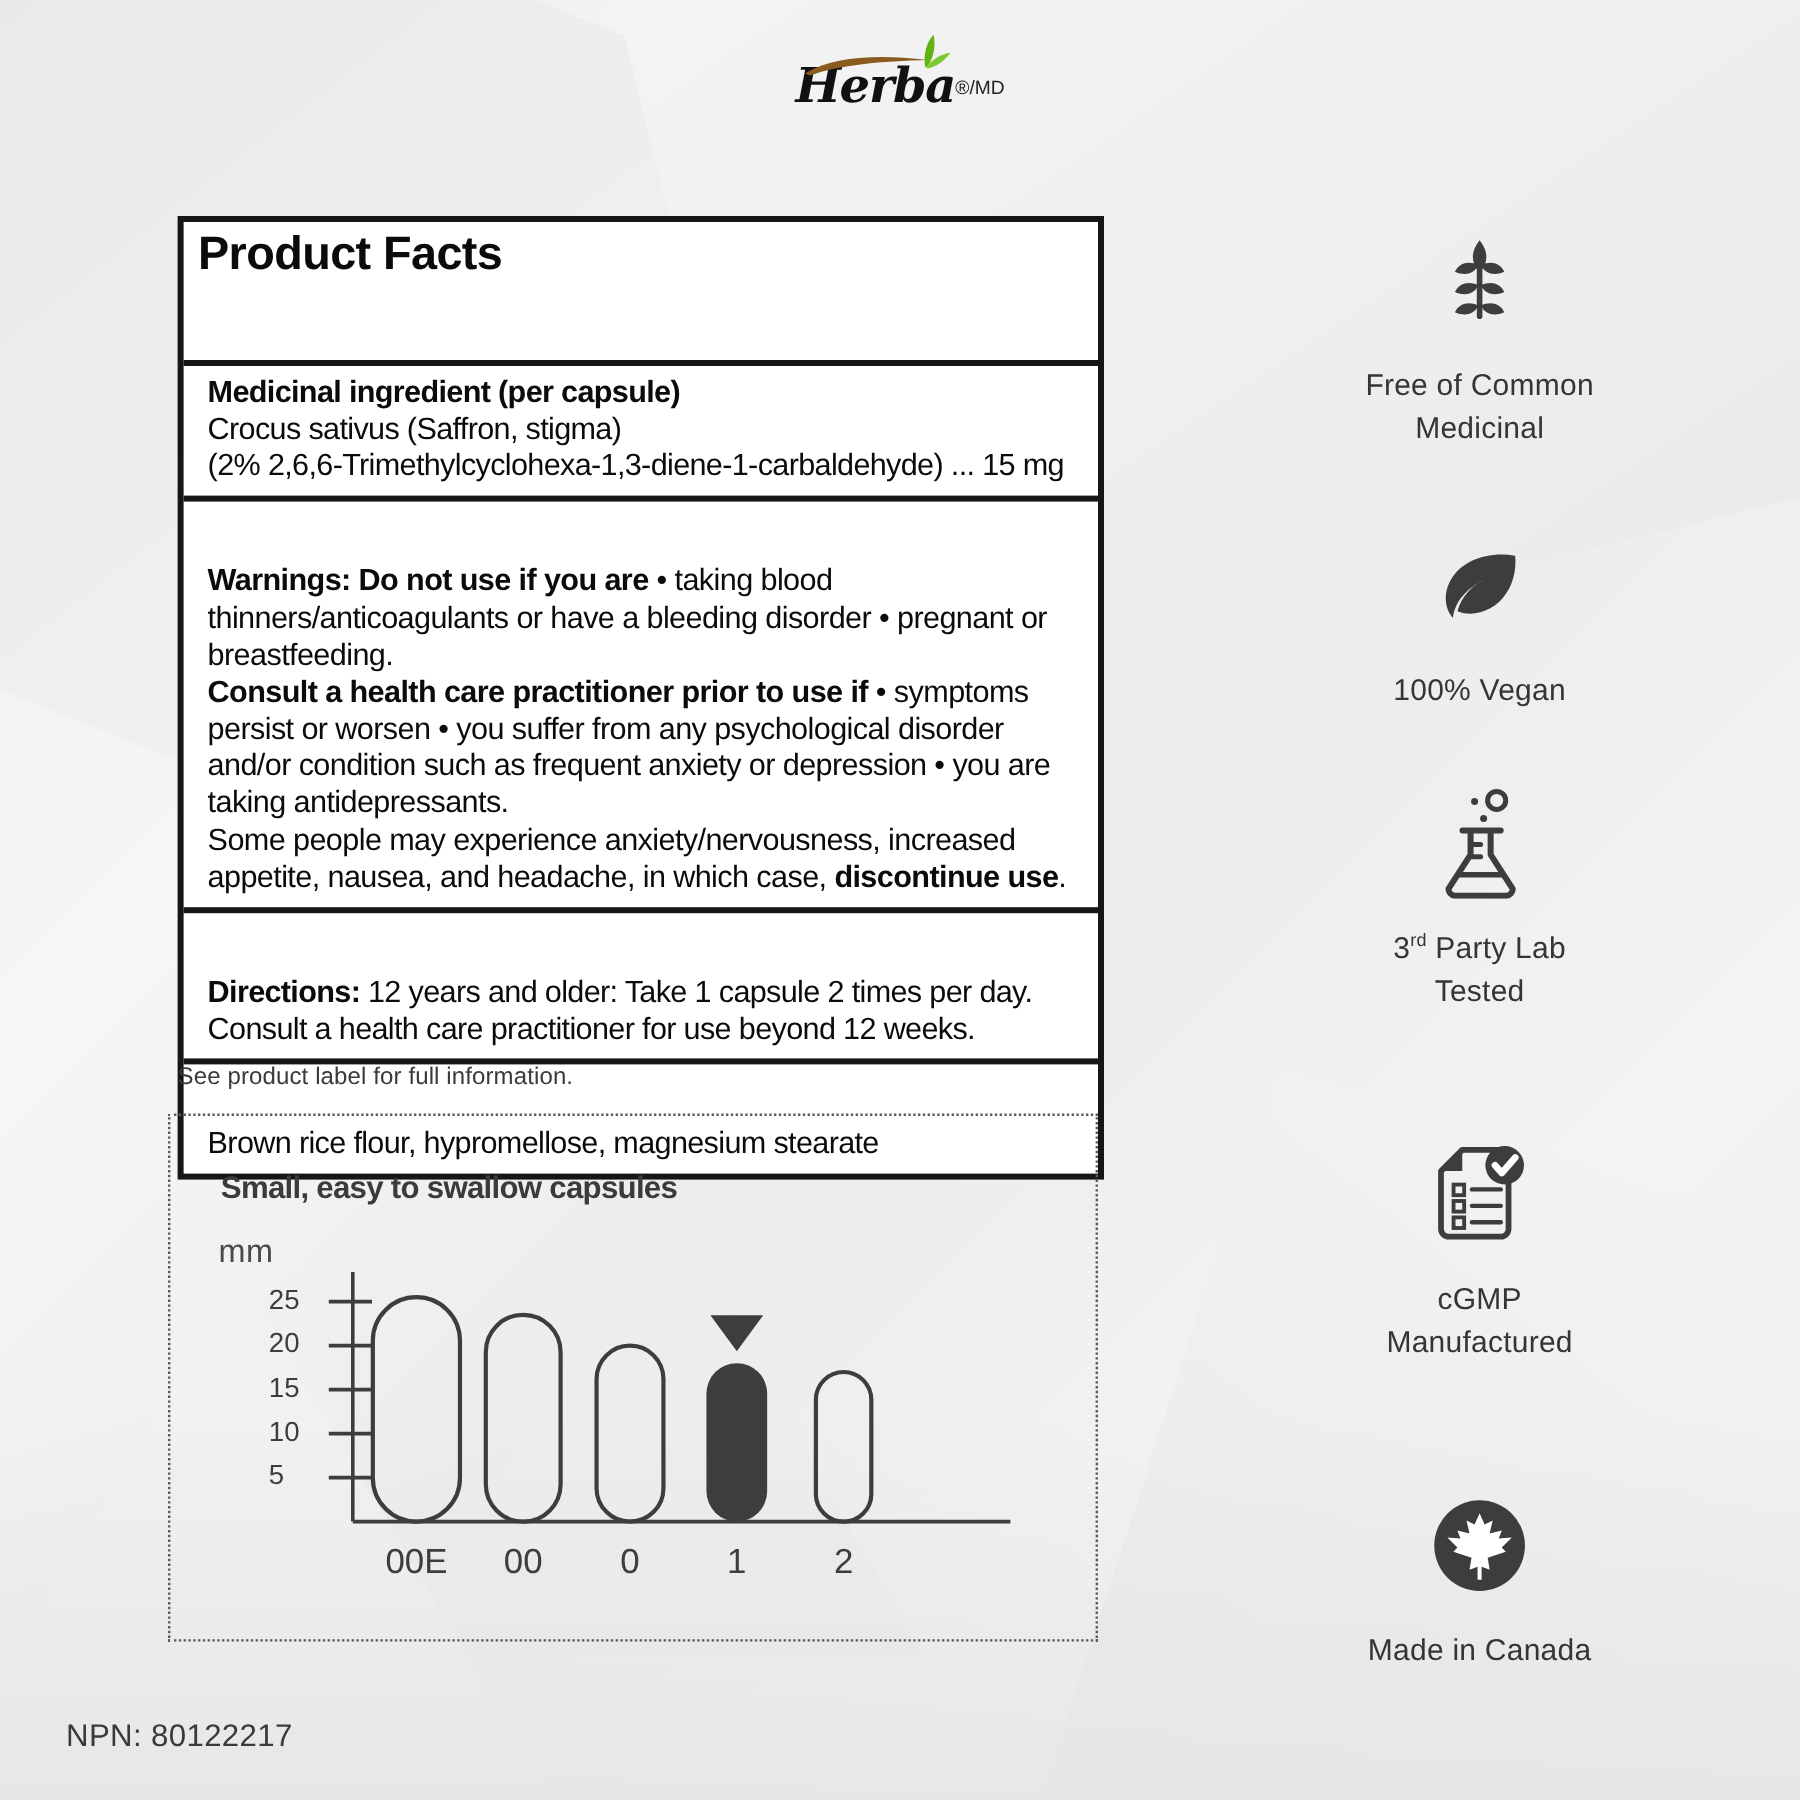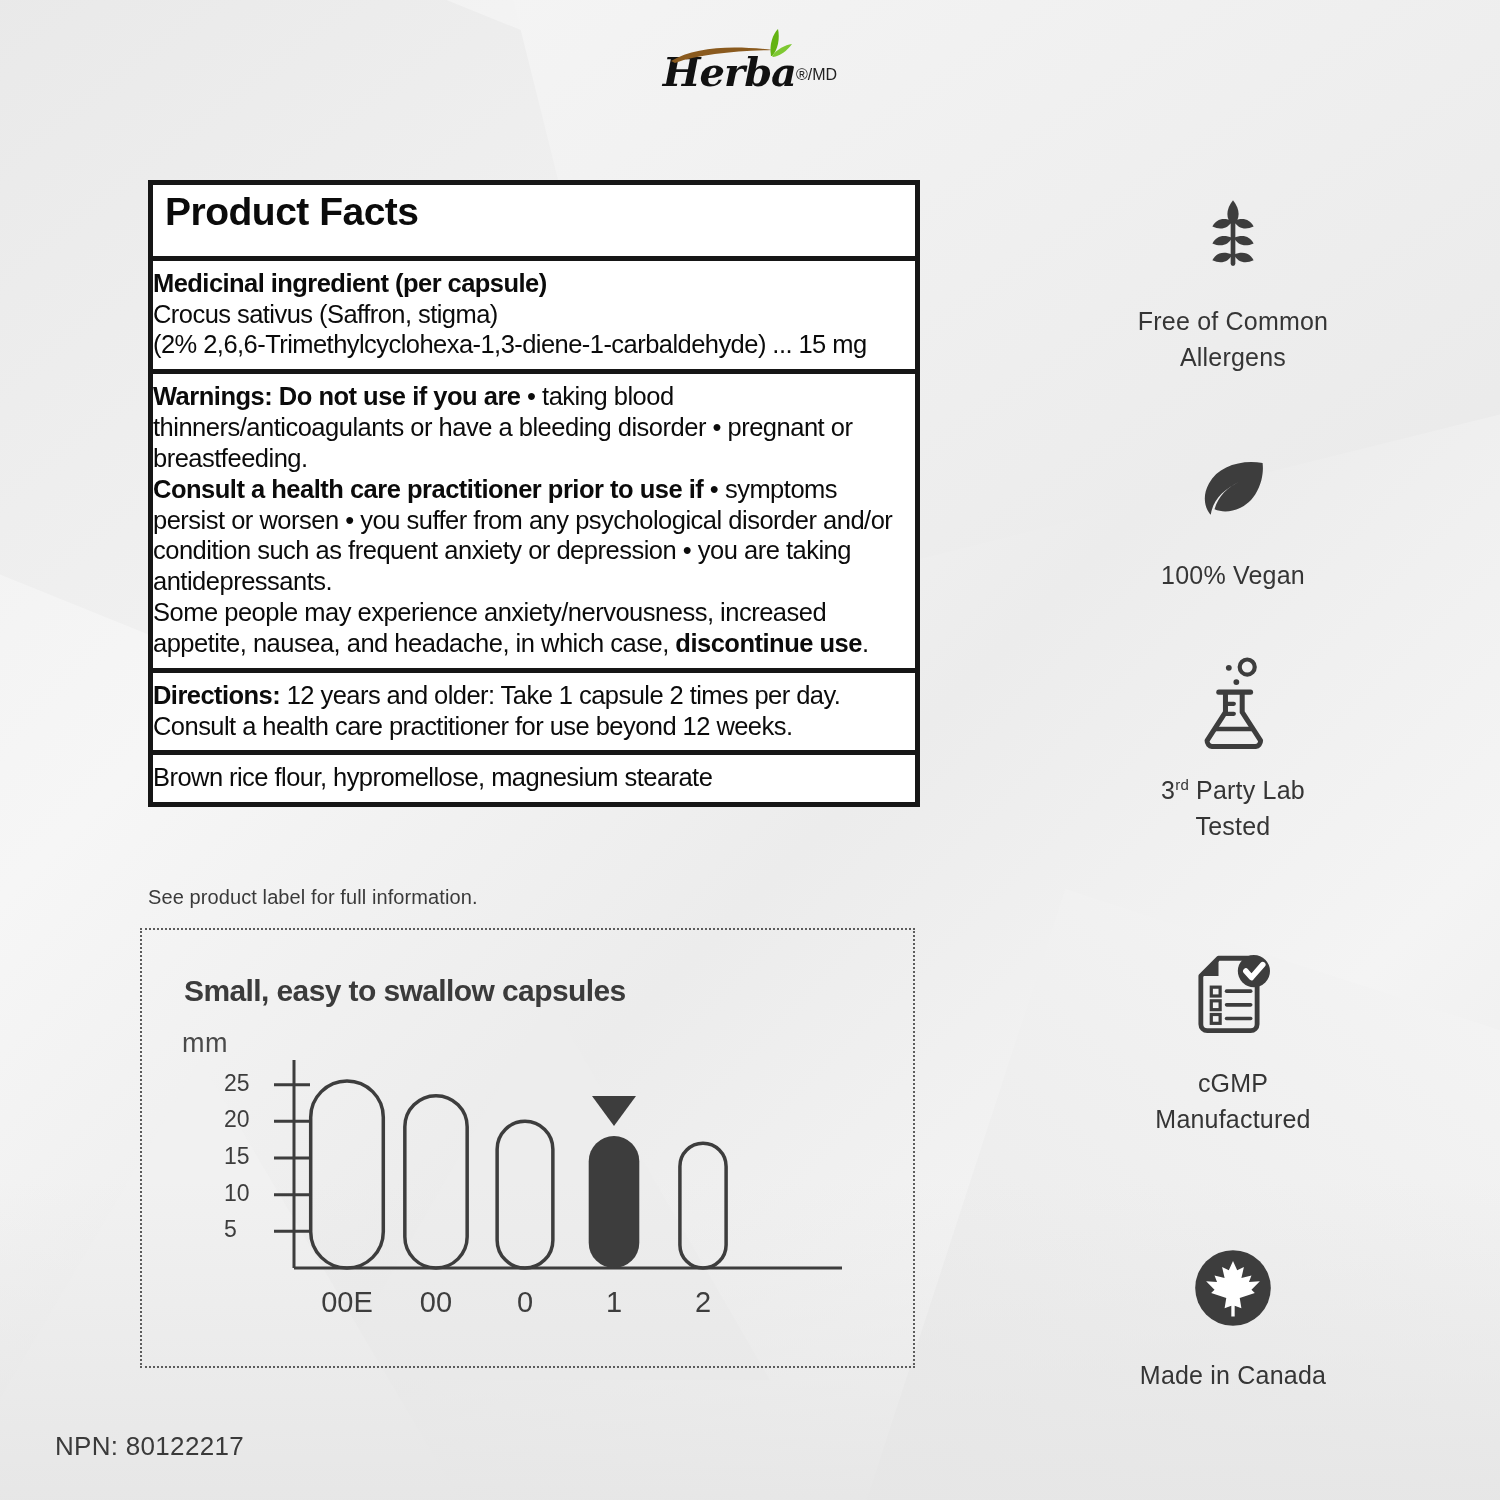--- a/index.html
+++ b/index.html
@@ -85,22 +85,23 @@
     left: 148px;
     top: 180px;
     width: 772px;
     background: #ffffff;
     border: 5px solid #161616;
     box-sizing: border-box;
     color: #0b0b0b;
     font-family: "Liberation Sans Narrow", "Liberation Sans", sans-serif;
   }
   .facts-row {
-    padding: 7px 12px 9px 0;
+    padding: 7px 12px 9px 20px;
     border-bottom: 5px solid #161616;
+    margin-top: 44px;
   }
   .facts-row:last-child {
     border-bottom: none;
   }
   .facts-title {
     font-size: 39px;
     font-weight: bold;
     line-height: 1.12;
     letter-spacing: -0.5px;
     padding: 5px 12px 22px 12px;
@@ -134,21 +135,21 @@
     top: 928px;
     width: 775px;
     height: 440px;
     border: 2px dotted #5c5c5c;
     box-sizing: border-box;
   }
   #capsule-heading {
     position: absolute;
     left: 42px;
     top: 44px;
-    font-size: 30px;
+    font-size: 26px;
     font-weight: bold;
     color: #3b3b3b;
     letter-spacing: -0.6px;
   }
   #chart {
     position: absolute;
     left: 0;
     top: 130px;
     width: 775px;
     height: 300px;
@@ -314,21 +315,21 @@
         <path d="M33 24 C42 20 50 22 54 30 C45 34 37 32 33 24 Z" fill="#3d3d3d"></path>
         <path d="M31 42 C22 38 14 40 10 48 C19 52 27 50 31 42 Z" fill="#3d3d3d"></path>
         <path d="M33 42 C42 38 50 40 54 48 C45 52 37 50 33 42 Z" fill="#3d3d3d"></path>
         <path d="M31 60 C22 56 14 58 10 66 C19 70 27 68 31 60 Z" fill="#3d3d3d"></path>
         <path d="M33 60 C42 56 50 58 54 66 C45 70 37 68 33 60 Z" fill="#3d3d3d"></path>
         <rect x="29.5" y="24" width="5" height="48" rx="2.5" fill="#3d3d3d"></rect>
       </svg>
     </div>
     <div class="badge-label">
       <span>Free of Common</span><br>
-      <span>Allergens</span>
+      <span>Medicinal</span>
     </div>
   </div>
 
   <div class="badge" style="top:440px;">
     <div class="badge-icon">
       <svg viewBox="0 0 80 66" width="74" height="62">
         <path d="M72 6 C48 2 24 10 14 28 C6 42 10 56 16 62 C18 46 30 34 48 26 C34 32 24 42 20 56 C34 62 54 56 64 40 C72 28 73 14 72 6 Z" fill="#3d3d3d"></path>
       </svg>
     </div>
     <div class="badge-label">

